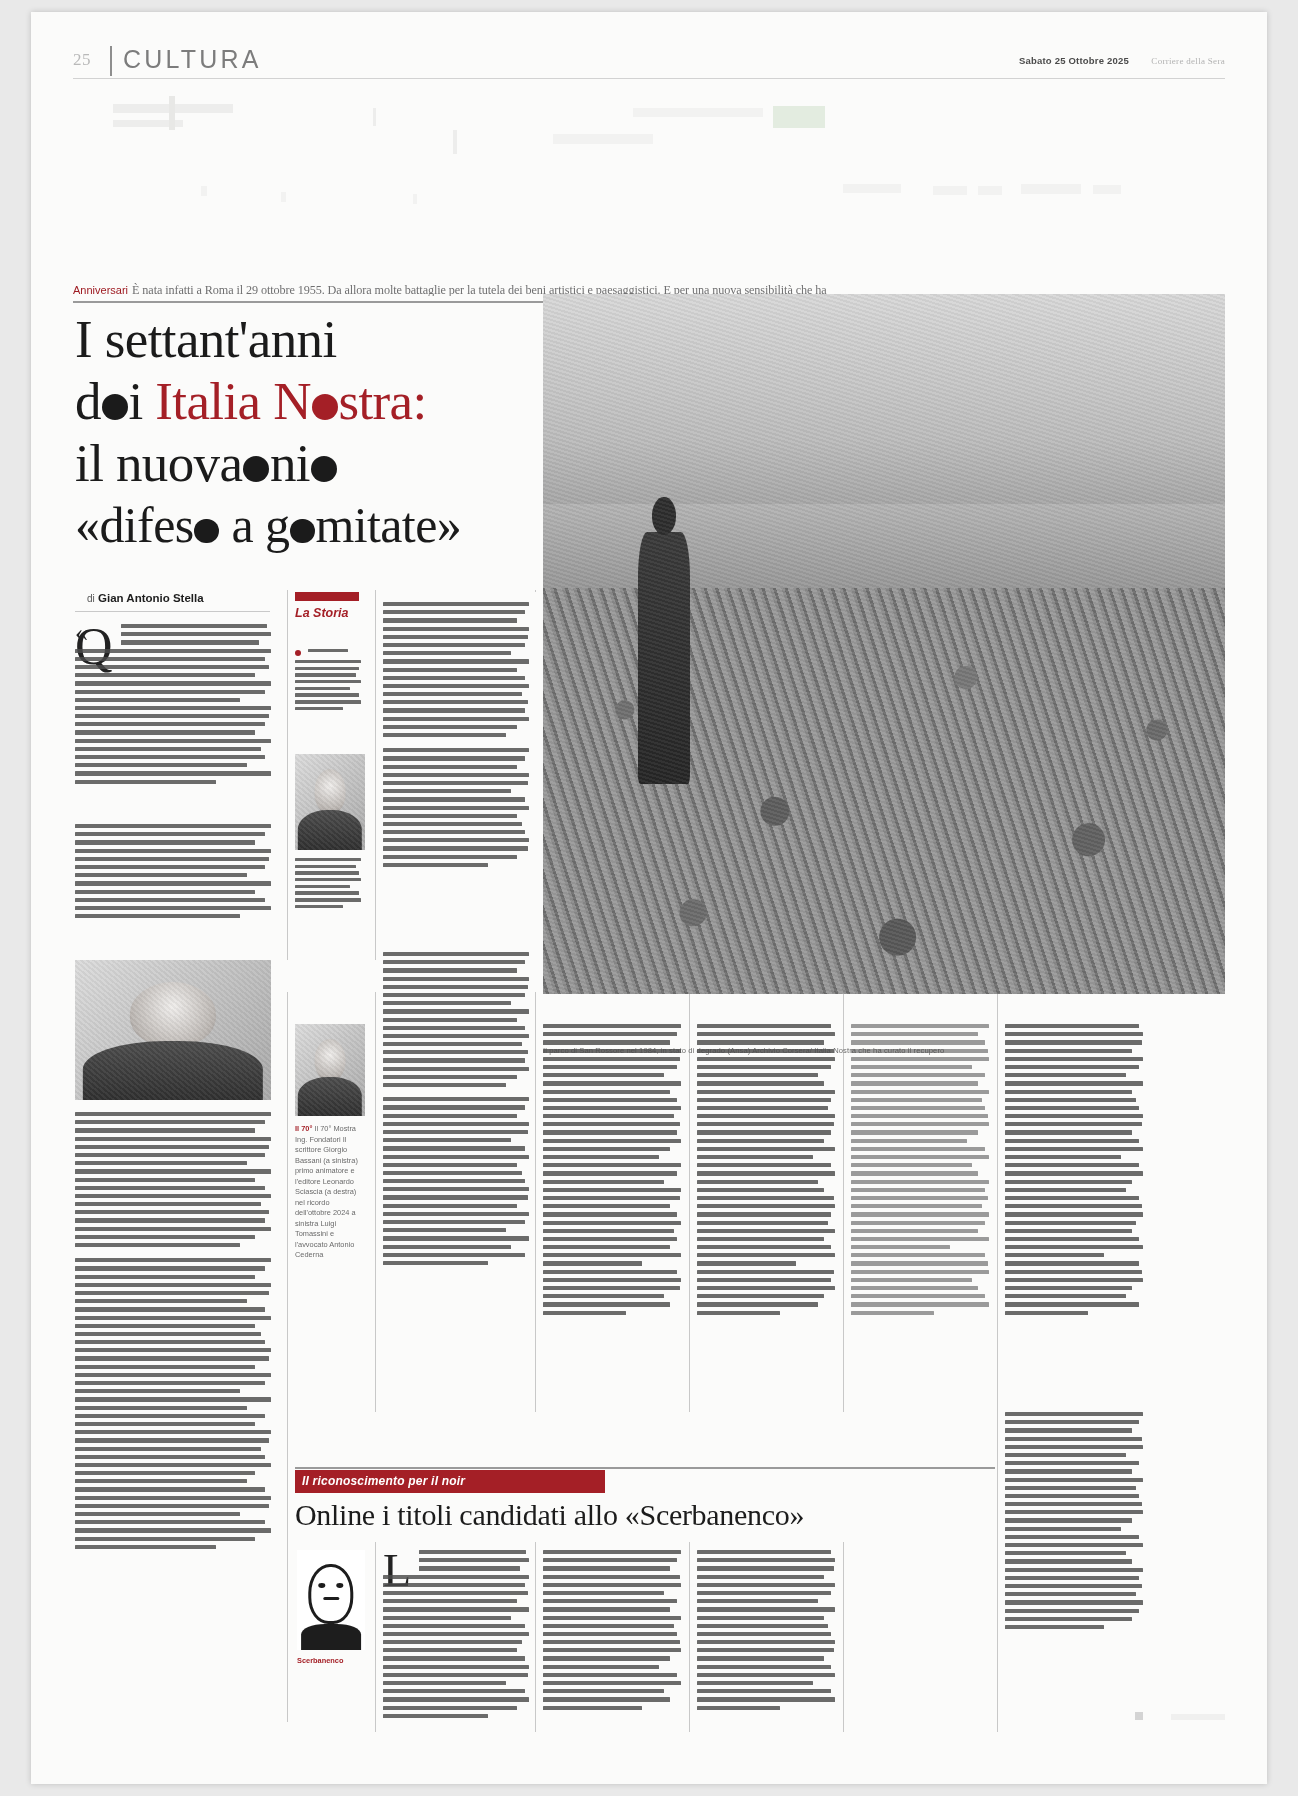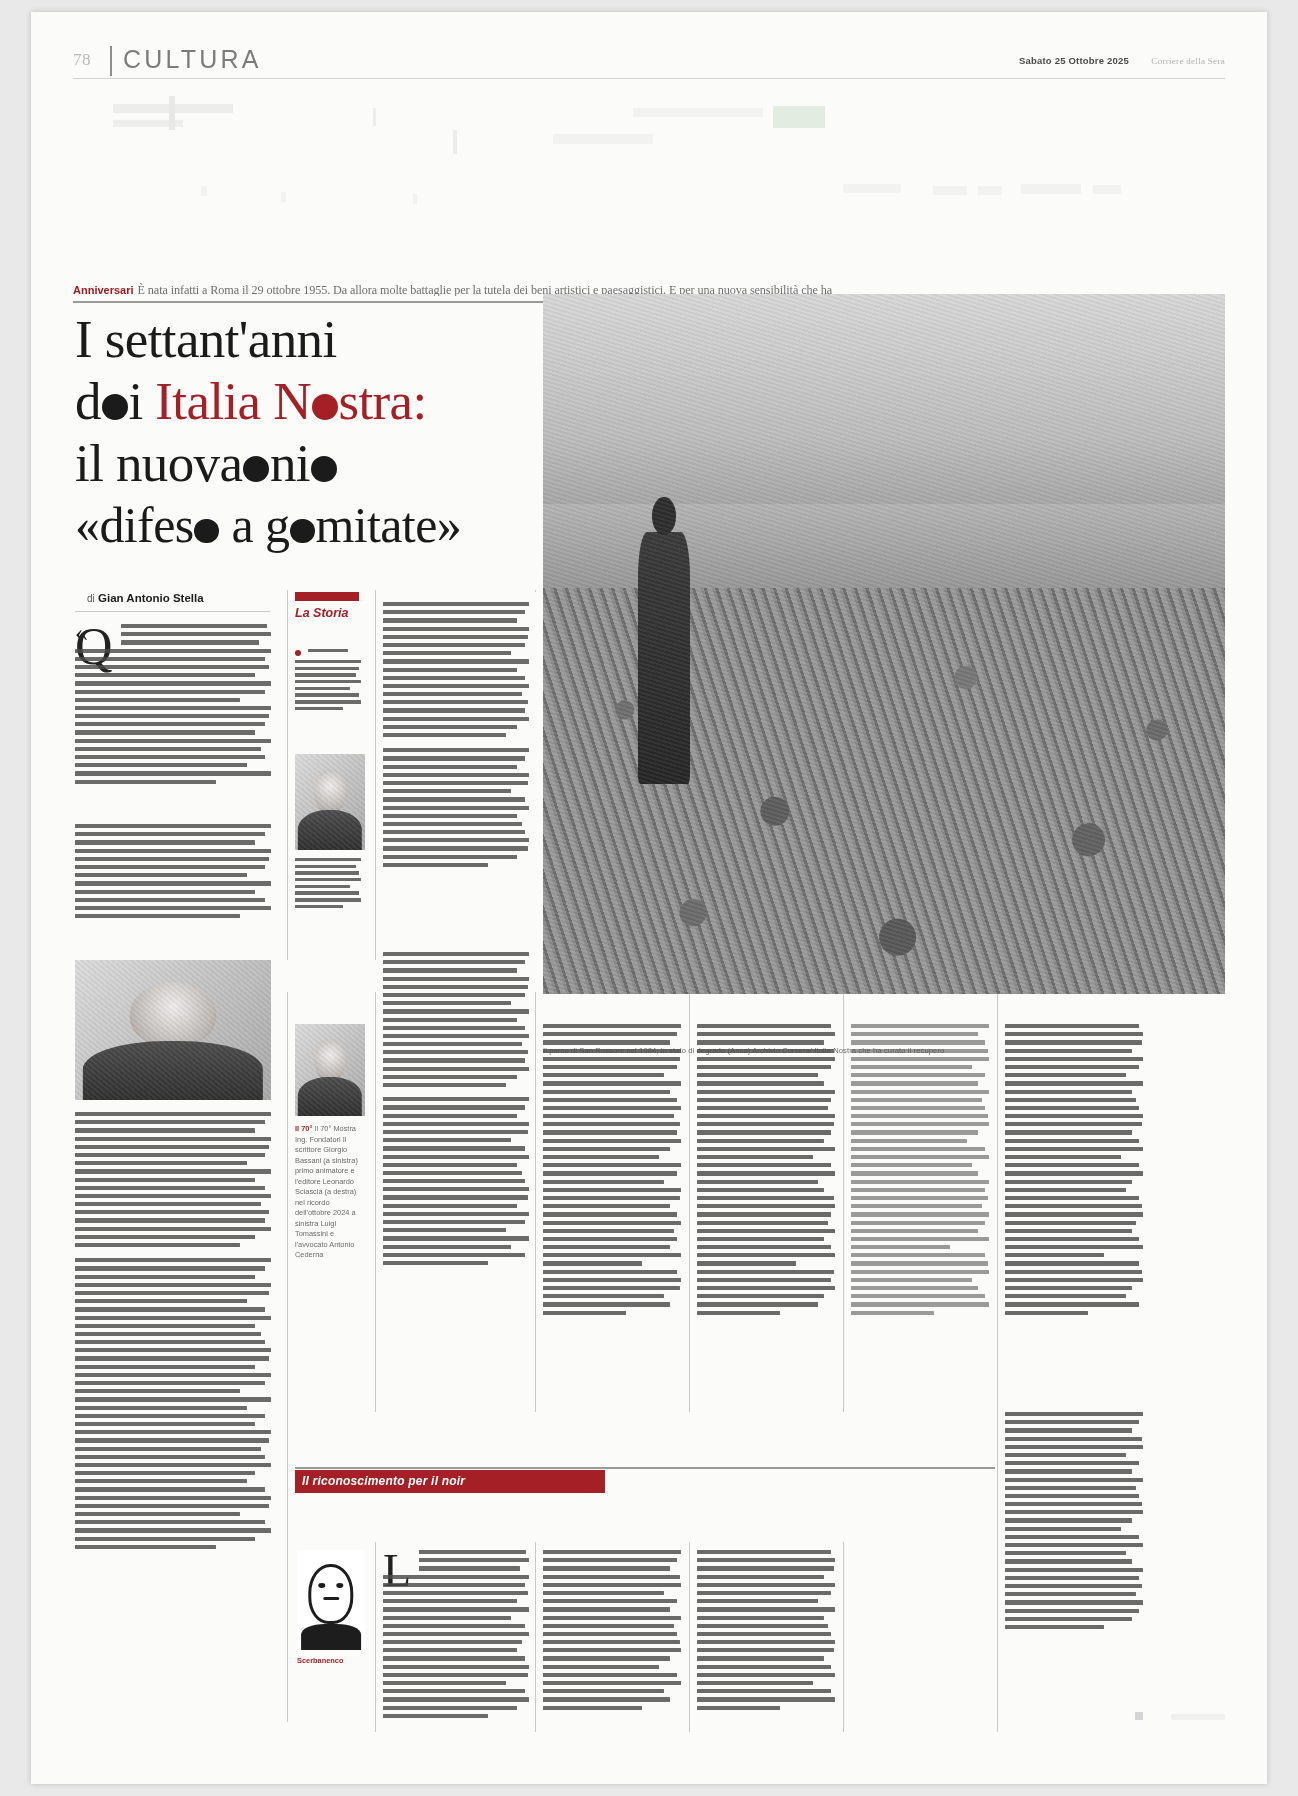--- a/index.html
+++ b/index.html
@@ -45,21 +45,21 @@
   .ghostband{position:absolute;left:42px;top:74px;width:1152px;height:150px;overflow:hidden;}
   .ghost{position:absolute;background:#f2f2f1;}
   .ghost.t{background:#ededec;}
   .ghost.g{background:#e3ece0;}
   .ghost.d{background:#e8e8e6;}
 
   
   .kicker-wrap{position:absolute;left:42px;top:268px;width:1152px;height:16px;overflow:hidden;white-space:nowrap;}
   .kicker-label{
     font-family:"Liberation Sans",sans-serif;
-    font-size:11px;font-weight:700;color:#9e1b22;letter-spacing:0;
+    font-size:11px;font-weight:400;color:#9e1b22;letter-spacing:0;
   }
   .kicker-text{
     font-family:"Liberation Serif",serif;
     font-size:12.2px;color:#6f6f70;letter-spacing:-.1px;margin-top:28px;
   }
   .kicker-rule{position:absolute;left:42px;top:289px;width:1152px;height:2px;background:#9a9a9a;}
 
   
   .headline{
     position:absolute;left:44px;top:296px;width:470px;
@@ -208,21 +208,21 @@
     font-size:7.4px;line-height:10.5px;color:#6a6a6a;
   }
   .pcap b{color:#a41f26;}
 </style>
 </head>
 <body>
 
 <div class="page">
 
   <div class="masthead">
-    <div class="mh-pageno">78</div>
+    <div class="mh-pageno">25</div>
     <div class="mh-rule"></div>
     <div class="mh-section">CULTURA</div>
     <div class="mh-date">Sabato 25 Ottobre 2025</div>
     <div class="mh-paper">Corriere della Sera</div>
   </div>
   <div class="mh-hr"></div>
 
   <div class="ghostband">
     <div class="ghost t" style="left:40px;top:18px;width:120px;height:9px;"></div>
     <div class="ghost t" style="left:40px;top:34px;width:70px;height:7px;"></div>
@@ -696,20 +696,21 @@
       <div class="line s2"></div>
     <div class="line s1"></div>
       <div class="line s3"></div>
       <div class="line s6"></div>
   </div>
 
   <div class="vline" style="left:256px;top:1100px;height:610px;"></div>
 
   <div class="secline" style="left:264px;top:1455px;width:700px;"></div>
   <div class="sec-bar" style="left:264px;top:1458px;width:296px;">Il riconoscimento per il noir</div>
+  <div class="sec-head" style="left:264px;top:1486px;">Online i titoli candidati allo «Scerbanenco»</div>
 
   <div class="sketch" style="left:266px;top:1538px;width:68px;height:100px;">
     <div class="face">
       <div class="eye l"></div>
         <div class="eye r"></div>
       <div class="mouth"></div>
     </div>
     <div class="shoulders"></div>
   </div>
   <div class="pcap" style="left:266px;top:1644px;width:66px;height:70px;">

